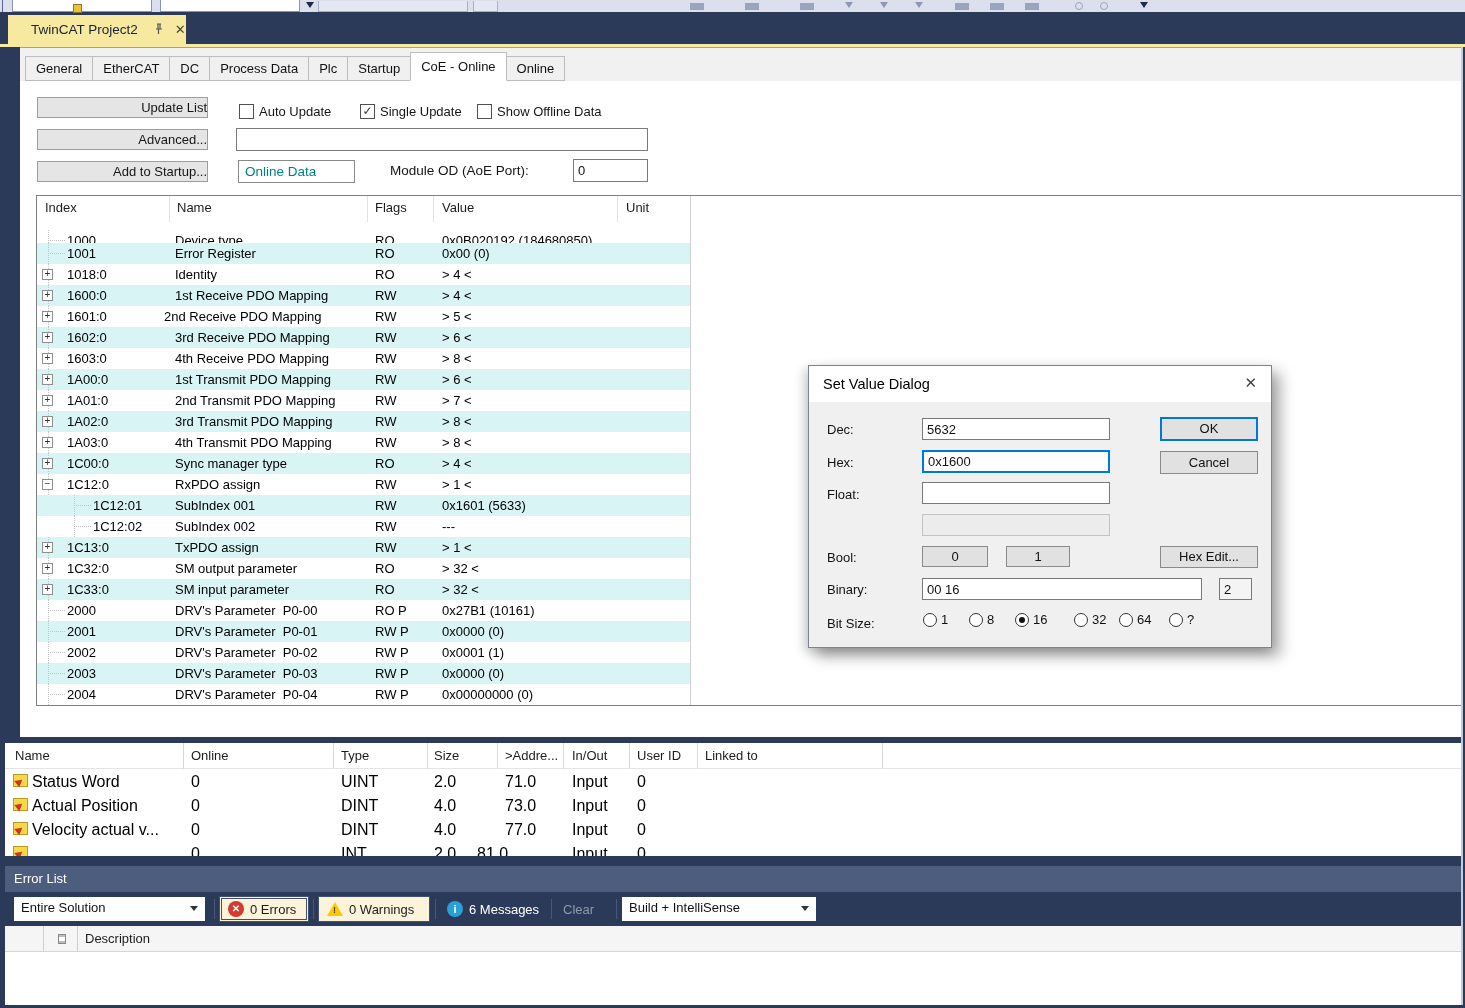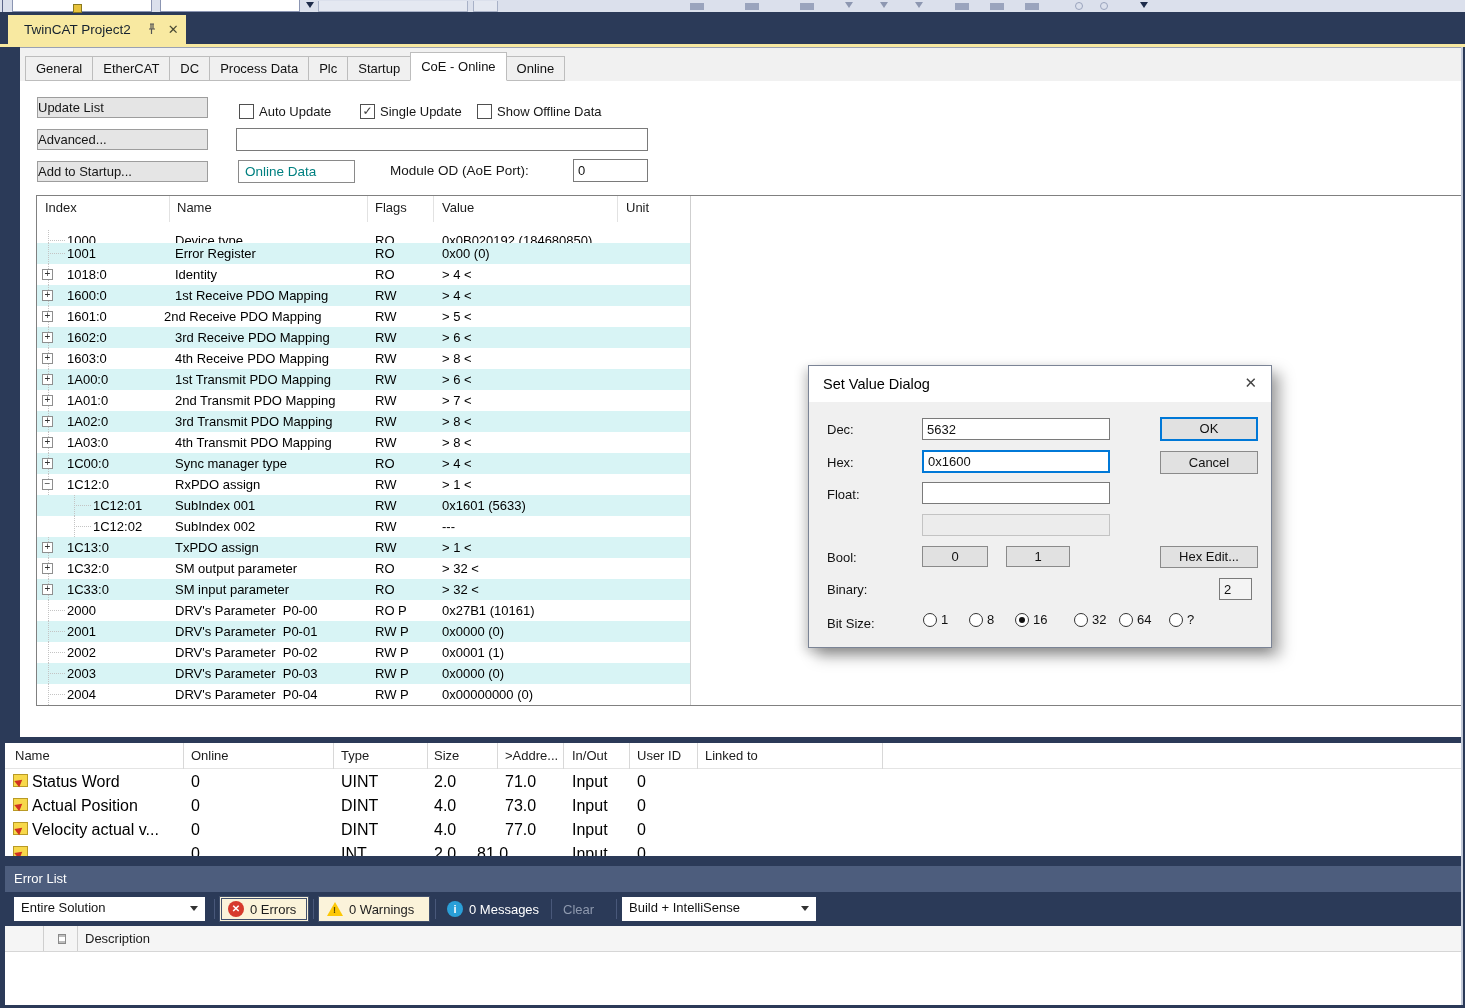--- a/index.html
+++ b/index.html
@@ -10,34 +10,34 @@
   
   .top-strip{left:0;top:0;width:1465px;height:12px;background:#dbe0ec;}
   .ts-combo{top:0;height:12px;background:#fff;border:1px solid #8b95b2;border-top:none;box-sizing:border-box;}
   .ts-gray{top:1px;height:11px;background:#e4e8f1;border:1px solid #a8b1c7;border-top:none;box-sizing:border-box;}
   .ts-frag{top:3px;height:7px;background:#9aa4bd;}
   .ts-caret{top:2px;width:0;height:0;border-left:4px solid transparent;border-right:4px solid transparent;border-top:6px solid #8d97b1;}
   .ts-caret.dark{border-top-color:#1d2b4a;}
   .ts-dot{top:2px;width:8px;height:8px;border:1px solid #9aa4bd;border-radius:50%;box-sizing:border-box;}
 
   
-  .doc-tab{left:8px;top:15px;width:178px;height:29px;background:#f8e9a1;display:flex;align-items:center;box-sizing:border-box;padding-left:16px;font-size:13.5px;color:#16222f;}
+  .doc-tab{left:8px;top:15px;width:178px;height:29px;background:#f8e9a1;display:flex;align-items:center;box-sizing:border-box;padding-left:23px;font-size:13.5px;color:#16222f;}
   .doc-tab .ttl{flex:0 0 auto;}
   .tab-pin{margin-left:14px;width:13px;height:13px;}
   .tab-close{margin-left:10px;font-size:13px;color:#4a4a33;line-height:13px;}
   .yellow-line{left:0;top:44px;width:1465px;height:3px;background:#f8e9a1;}
 
   
   .main-pane{left:20px;top:47px;width:1441px;height:690px;background:#fff;border-top:1px solid #99a1b4;box-sizing:border-box;}
   .tabband{left:0;top:0;width:100%;height:33px;background:#f1f1f1;}
   .prop-tabs{left:5px;top:8px;display:flex;align-items:flex-end;}
   .tab{box-sizing:border-box;height:25px;line-height:23px;padding:0 10px;background:#f0f0f0;border:1px solid #bdbdbd;margin-right:-1px;font-size:13px;color:#111;}
   .tab.active{background:#fff;height:29px;line-height:27px;margin-top:-4px;border-bottom:1px solid #fff;position:relative;z-index:2;}
 
-  .btn3d{background:#e5e5e5;border:1px solid #9d9d9d;box-sizing:border-box;font-size:13px;color:#161616;text-align:left;line-height:19px;height:21px;}
+  .btn3d{background:#e5e5e5;border:1px solid #9d9d9d;box-sizing:border-box;font-size:13px;color:#161616;text-align:right;line-height:19px;height:21px;}
   .cb{display:flex;align-items:center;font-size:13px;color:#161616;height:16px;}
   .cbbox{width:15px;height:15px;border:1px solid #4f4f4f;background:#fff;margin-right:5px;box-sizing:border-box;position:relative;text-align:center;line-height:13px;font-size:12px;color:#3a3a3a;}
   .tinput{background:#fff;border:1px solid #7a7a7a;box-sizing:border-box;font-size:13px;font-family:inherit;padding:0 4px;color:#111;}
   .online-box{border:1px solid #8a8a8a;box-sizing:border-box;font-size:13.5px;color:#008080;line-height:21px;padding-left:6px;background:#fff;}
   .lbl{font-size:13.5px;color:#161616;}
 
   
   .coe-table{left:16px;top:147px;width:1427px;height:511px;border:1px solid #808080;box-sizing:border-box;background:#fff;overflow:hidden;}
   .coe-header{left:0;top:0;width:100%;height:26px;background:#fff;margin-top:32px;}
   .coe-header .hc{position:absolute;top:4px;font-size:13px;color:#1c1c1c;}
@@ -385,20 +385,21 @@
   <div class="dlg-lbl" style="top:121px">Float:</div>
   <input class="din" style="left: 113px; top: 116px; width: 188px; height: 22px;">
   <input class="din disabled" style="left: 113px; top: 148px; width: 188px; height: 22px;">
 
   <div class="dlg-lbl" style="top:184px">Bool:</div>
   <div class="dbtn" style="left:113px;top:180px;width:66px;height:21px;line-height:19px;">0</div>
   <div class="dbtn" style="left:197px;top:180px;width:64px;height:21px;line-height:19px;">1</div>
   <div class="dbtn" style="left:351px;top:180px;width:98px;height:22px;line-height:20px;">Hex Edit...</div>
 
   <div class="dlg-lbl" style="top:216px">Binary:</div>
+  <input class="din" style="left: 113px; top: 212px; width: 280px; height: 22px;" value="00 16">
   <input class="din" style="left: 410px; top: 212px; width: 33px; height: 22px; background: rgb(244, 244, 244);" value="2">
 
   <div class="dlg-lbl" style="top:250px">Bit Size:</div>
   <div id="radio-anchor"></div>
 <div class="radio-opt" style="left: 114px; top: 246px;">
       <span class="radio"></span>
       <span>1</span>
     </div>
     <div class="radio-opt" style="left: 160px; top: 246px;">
       <span class="radio"></span>
@@ -501,21 +502,21 @@
   <div class="el-sep" style="left:308px"></div>
   <div class="elbtn" style="left:313px;width:112px;">
     <span class="ico-warn">
         <i>!</i>
       </span>
     <span>0 Warnings</span>
   </div>
   <div class="el-sep" style="left:430px"></div>
   <div class="el-flat" style="left:436px;">
     <span class="ico-info"><i style="font-style:normal">i</i></span>
-    <span>0 Messages</span>
+    <span>6 Messages</span>
   </div>
   <div class="el-sep" style="left:546px"></div>
   <div class="el-flat muted" style="left:552px;">
     <span>Clear</span>
   </div>
   <div class="el-sep" style="left:611px"></div>
   <div class="el-combo" style="left:617px;width:194px;">
     <span>Build + IntelliSense</span>
     <span class="caret"></span>
   </div>

